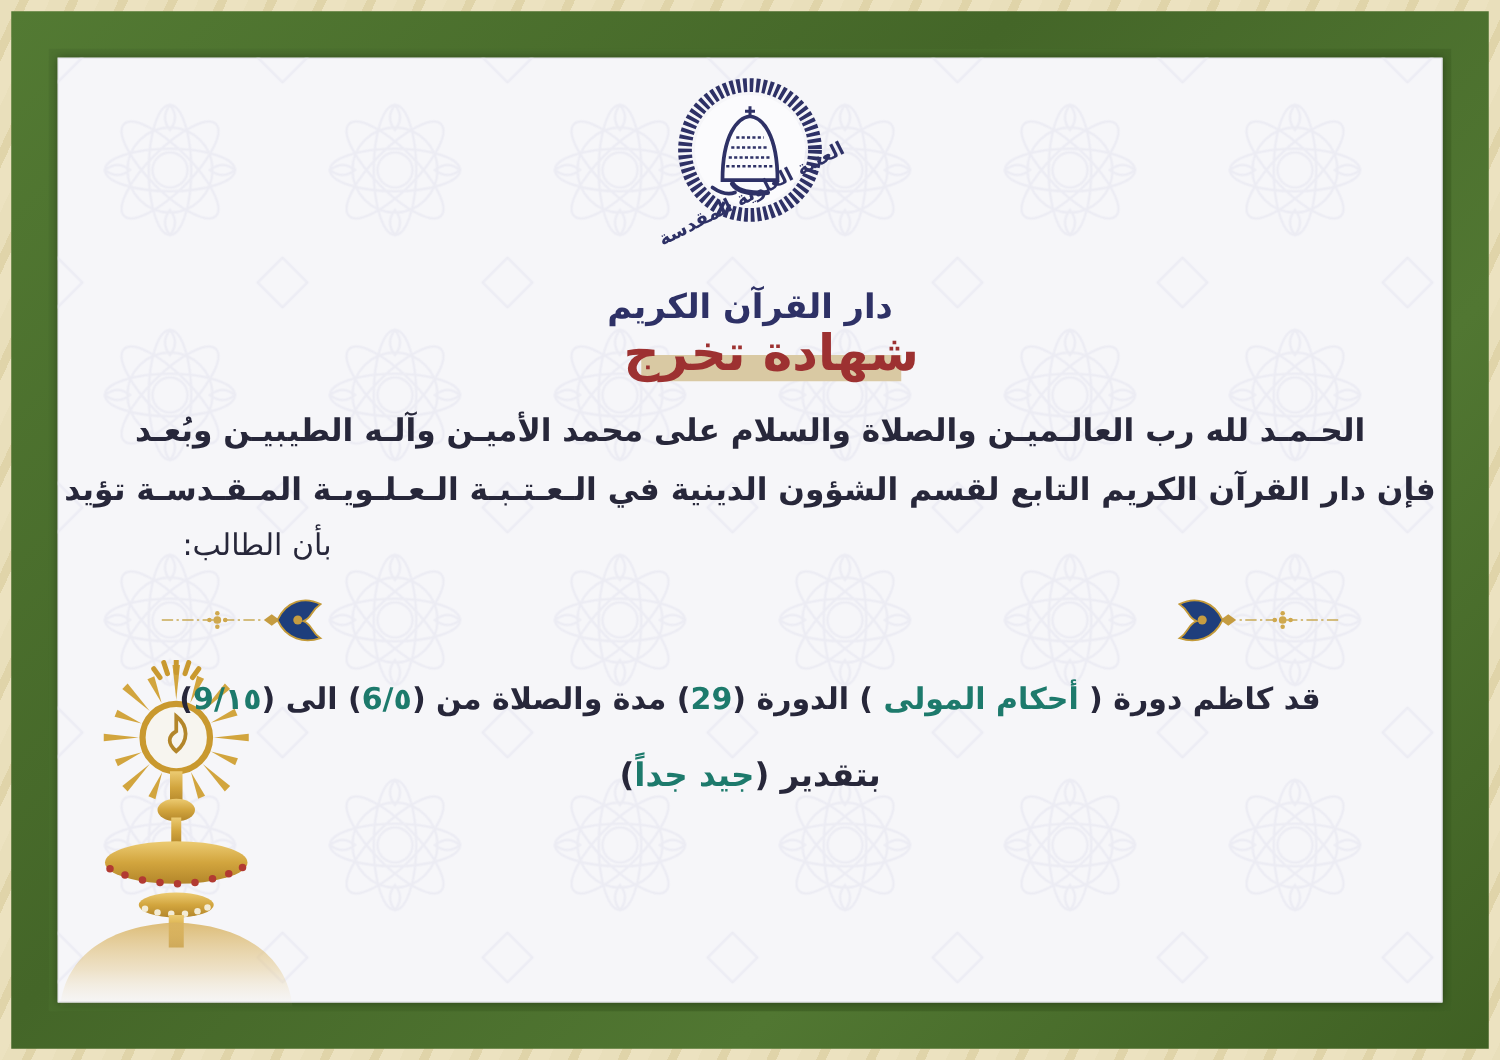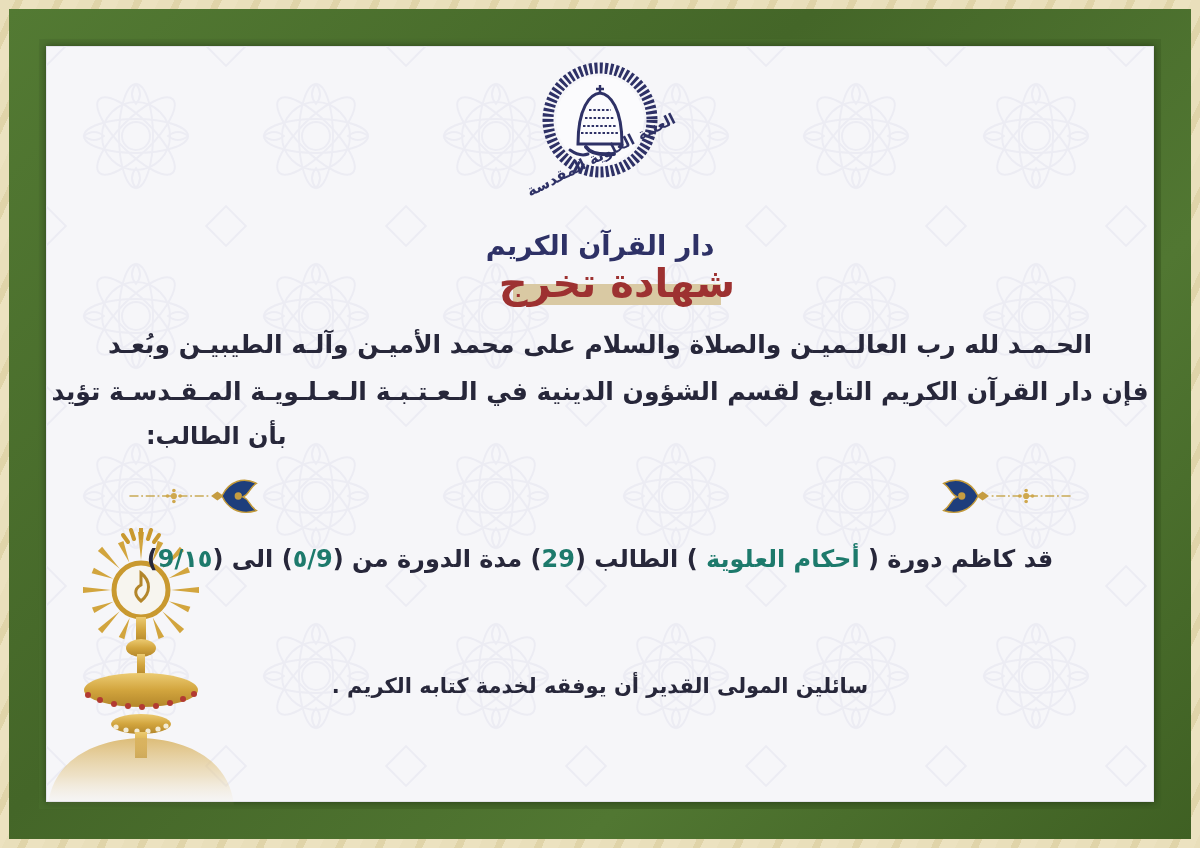--- a/index.html
+++ b/index.html
@@ -29,21 +29,21 @@
   .title-band{position:absolute;left:50%;top:24px;transform:translateX(-50%);
     width:208px;height:21px;background:#d9c9a3;z-index:0;}
   .title-text{position:relative;z-index:1;margin:0;font-size:40px;font-weight:bold;
     color:#9d3131;letter-spacing:1px;}
   
   .txt{position:absolute;left:0;right:0;text-align:center;color:#27273a;
     font-weight:bold;z-index:2;}
   .line1{top:284px;font-size:25px;}
   .line2{top:331px;font-size:25px;}
   .student-label{position:absolute;top:376px;left:100px;font-size:24px;
-    font-weight:bold;color:#27273a;z-index:2;}
+    font-weight:normal;color:#27273a;z-index:2;}
   
   .banner-row{position:absolute;top:413px;left:0;right:0;height:64px;z-index:3;}
   .name-banner{position:absolute;left:50%;transform:translateX(-50%);top:2px;
     width:706px;height:57px;border-radius:30px;
     background:radial-gradient(ellipse at 50% 30%, #f9f0cf 0%, rgba(249,240,207,0) 60%),
                linear-gradient(180deg,#f6ecc4 0%,#eed998 45%,#dcb562 100%);
     border:1px solid #c59c41;
     box-shadow:0 0 0 5px #fdfdfe, 0 5px 10px rgba(110,85,25,.3),
                inset 0 2px 5px rgba(255,255,255,.85), inset 0 -7px 12px rgba(160,110,30,.3);
     text-align:center;}
@@ -148,25 +148,27 @@
         </g>
         <path d="M96,25 l7,-5 7,5 -7,5 Z" fill="#c59c41"></path>
         <g fill="#1e3e7c" stroke="#c39a3a" stroke-width="1.6">
           <path d="M108,25 C116,8 132,4 146,11 C137,17 139,23 131,26 C139,29 137,35 146,41 C132,46 116,42 108,25 Z"></path>
         </g>
         <circle cx="126" cy="25" r="4" fill="#c59c41"></circle>
       </svg>
     </div>
 
     <div class="txt course-line">
-      <span>قد كاظم دورة ( </span><span class="teal">أحكام العلوية</span><span> ) الطالب (</span><span class="teal">29</span><span>)  مدة الدورة من (</span><span class="teal">٥/9</span><span>) الى (</span><span class="teal">9/١٥</span><span>)</span>
-    </div>
-
-
-    <div class="txt closing-line">سائلين المولى القدير أن يوفقه لخدمة كتابه الكريم .</div>
+      <span>قد كاظم دورة ( </span><span class="teal">أحكام المولى</span><span> ) الدورة (</span><span class="teal">29</span><span>)  مدة والصلاة من (</span><span class="teal">6/٥</span><span>) الى (</span><span class="teal">9/١٥</span><span>)</span>
+    </div>
+
+    <div class="txt grade-line">
+      <span>بتقدير (</span><span class="teal">جيد جداً</span><span>)</span>
+    </div>
+
 
     <svg class="dome" viewBox="0 0 220 278" xmlns="http://www.w3.org/2000/svg">
       <defs>
         <linearGradient id="gold" x1="0" y1="0" x2="0" y2="1">
           <stop offset="0" stop-color="#eccb72"></stop>
           <stop offset="0.5" stop-color="#d2a53e"></stop>
           <stop offset="1" stop-color="#b3862a"></stop>
         </linearGradient>
         <linearGradient id="domefade" x1="0" y1="0" x2="0" y2="1">
           <stop offset="0" stop-color="#d8b260" stop-opacity="0.85"></stop>

